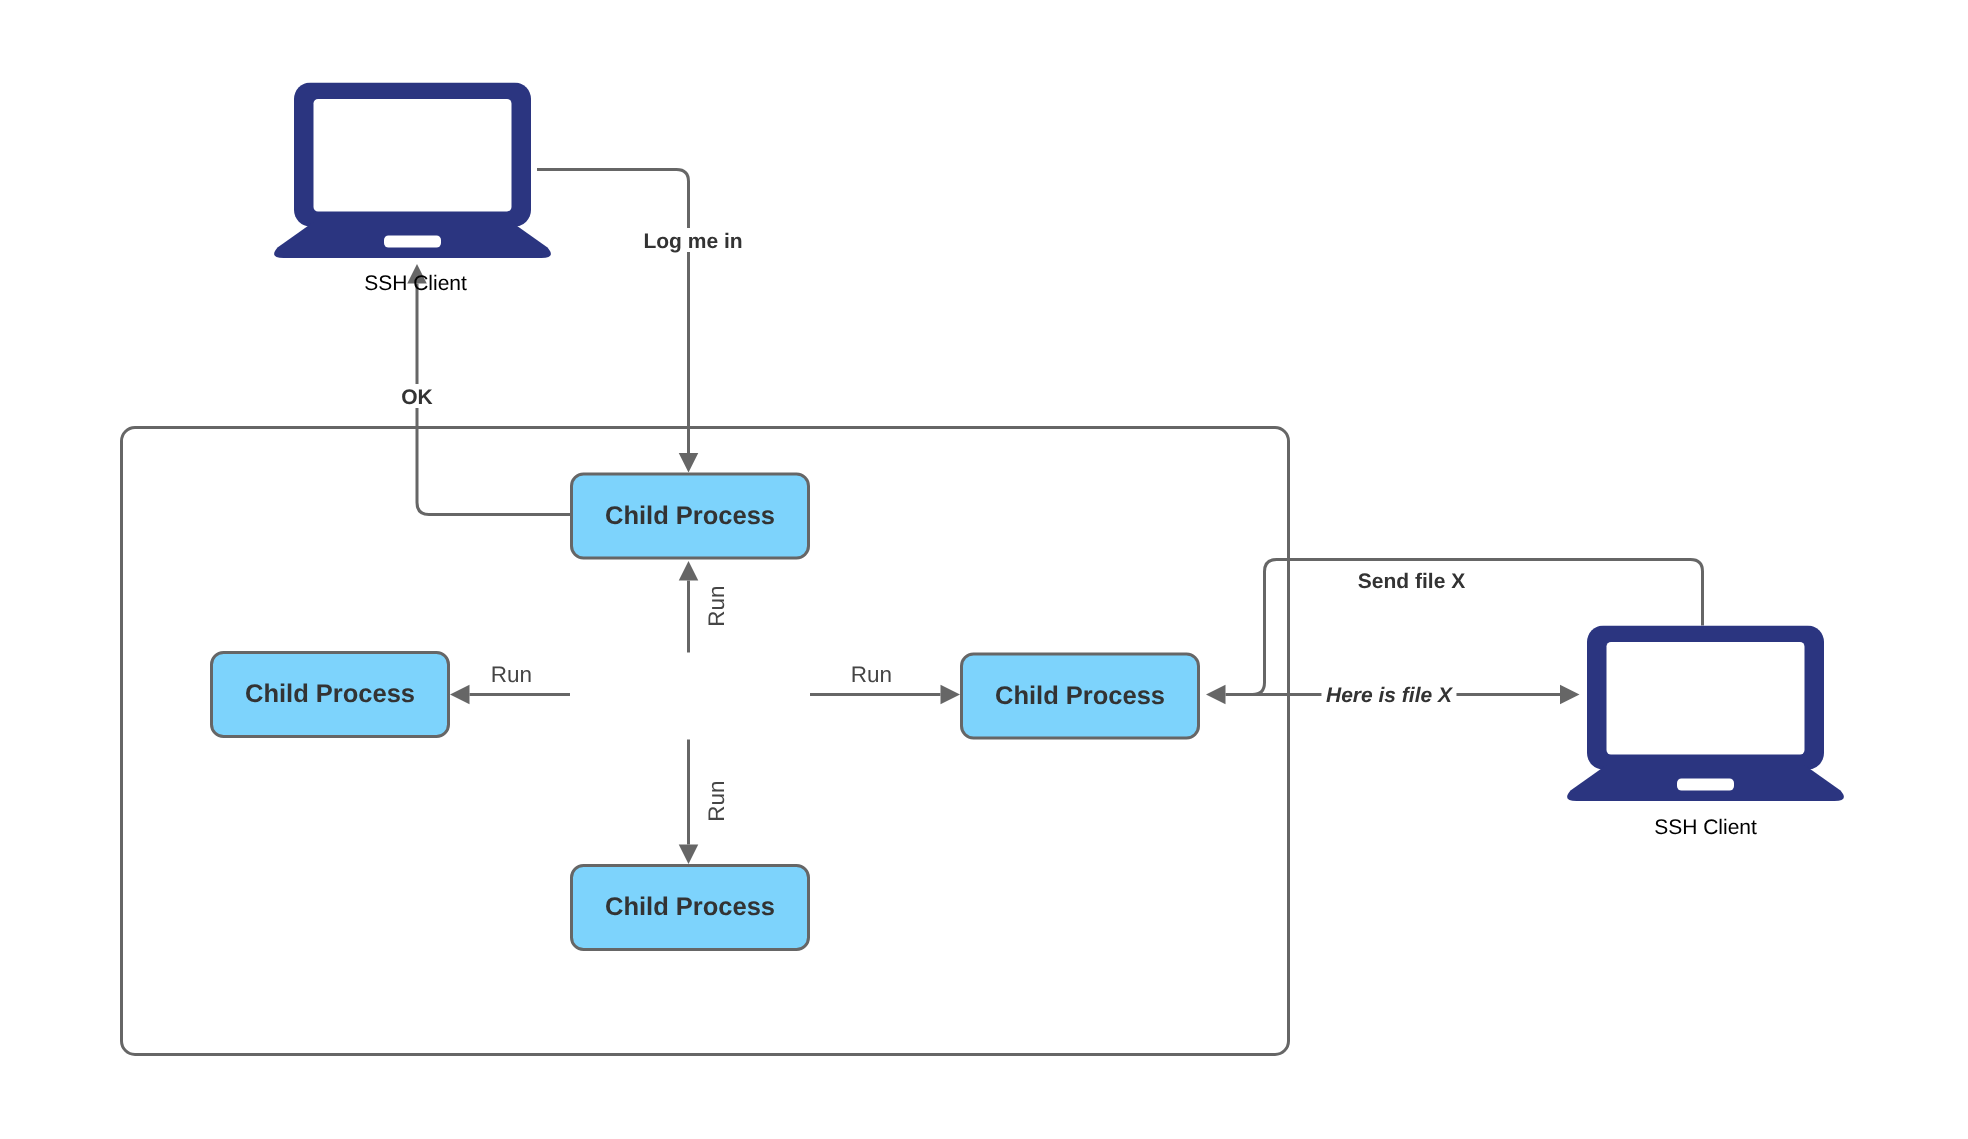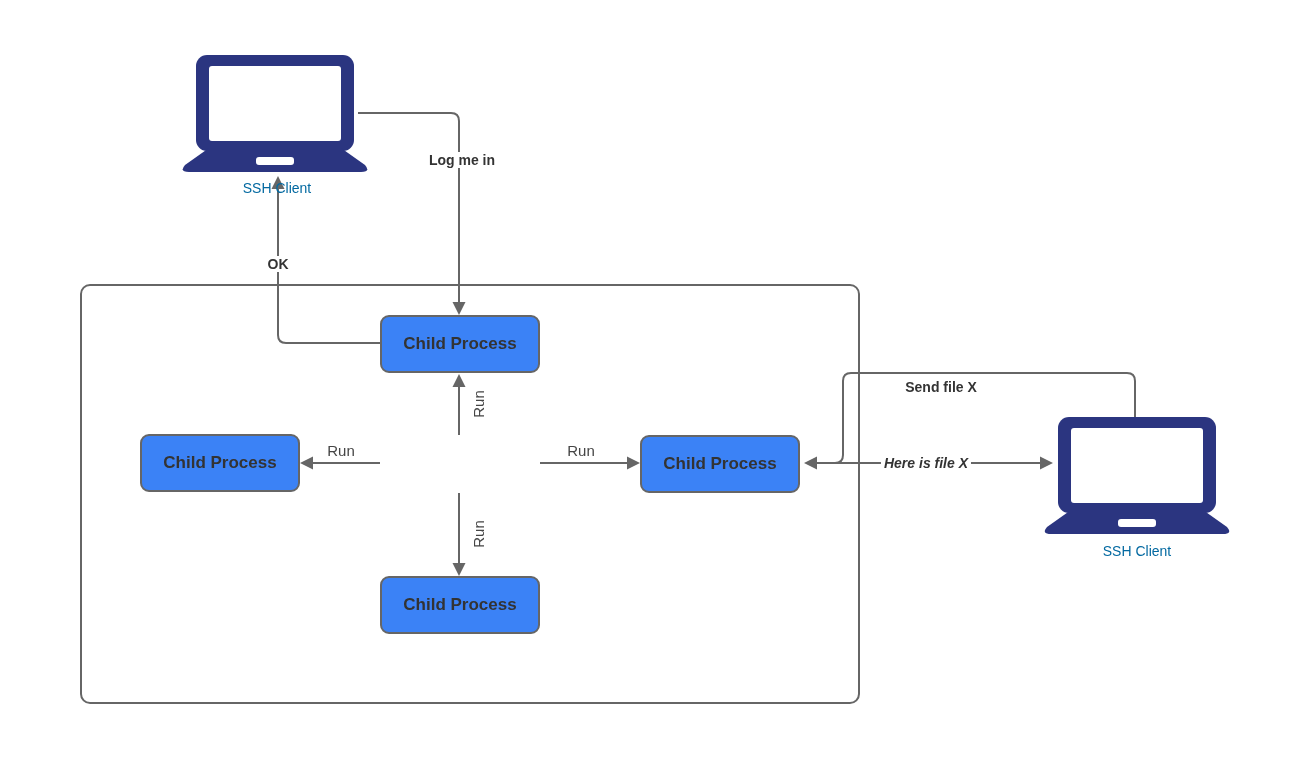--- a/index.html
+++ b/index.html
@@ -14,21 +14,21 @@
     font-family:"Liberation Sans",sans-serif;overflow:hidden;
   }
   .edges{position:absolute;left:0;top:0;z-index:2;}
   .edge{stroke:var(--c-line,#666);stroke-width:2;fill:none;}
   .arrow{fill:var(--c-line,#666);stroke:none;}
   .container-box{
     position:absolute;left:80px;top:284px;width:776px;height:416px;
     border:2px solid var(--c-line,#666);border-radius:10px;background:transparent;z-index:1;
   }
   .node{
-    position:absolute;width:156px;height:54px;background:#3b82f6;
+    position:absolute;width:156px;height:54px;background:#7dd3fc;
     border:2px solid var(--c-line,#666);border-radius:9px;
     display:flex;align-items:center;justify-content:center;
     font-weight:bold;font-size:17px;color:var(--c-text,#333);z-index:3;
     white-space:nowrap;
   }
   .node-child-top{left:380px;top:315px;}
   .node-server{left:380px;top:435px;}
   .node-child-left{left:140px;top:434px;}
   .node-child-right{left:640px;top:435px;}
   .node-child-bottom{left:380px;top:576px;}
@@ -39,21 +39,21 @@
   }
   .elabel.plain{
     font-weight:normal;font-size:15px;color:#454545;background:transparent;padding:0;
   }
   .elabel.vert{transform:translate(-50%,-50%) rotate(-90deg);}
   .laptop{position:absolute;z-index:3;}
   .lap-fill{fill:var(--c-laptop,#2b3580);}
   .lap-screen-inner{fill:#ffffff;}
   .lap-label{
     position:absolute;transform:translateX(-50%);
-    font-size:14px;color:#0369a1;white-space:nowrap;z-index:4;
+    font-size:14px;color:#000000;white-space:nowrap;z-index:4;
   }
 </style>
 </head>
 <body>
 
 <div class="canvas">
 
   <svg class="edges" width="1312" height="759" viewBox="0 0 1312 759">
 
     <path class="edge" d="M358 113 L451 113 Q459 113 459 121 L459 302"></path>

